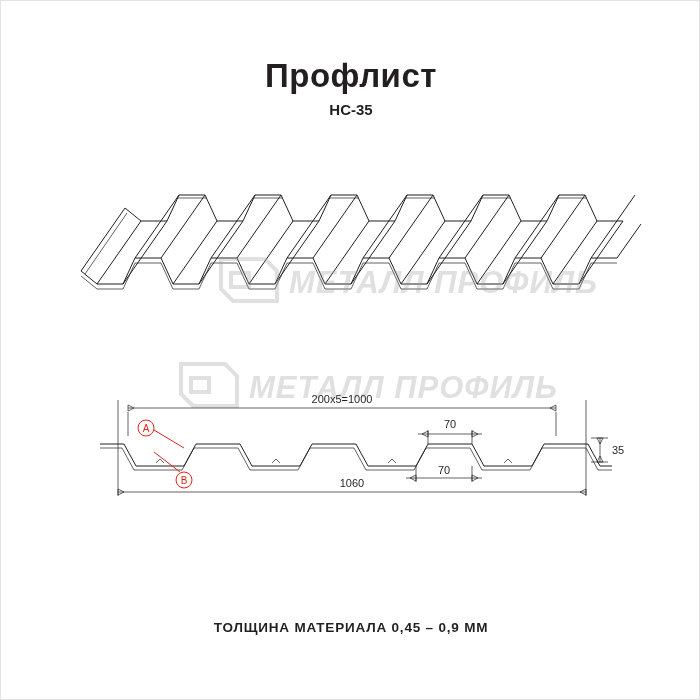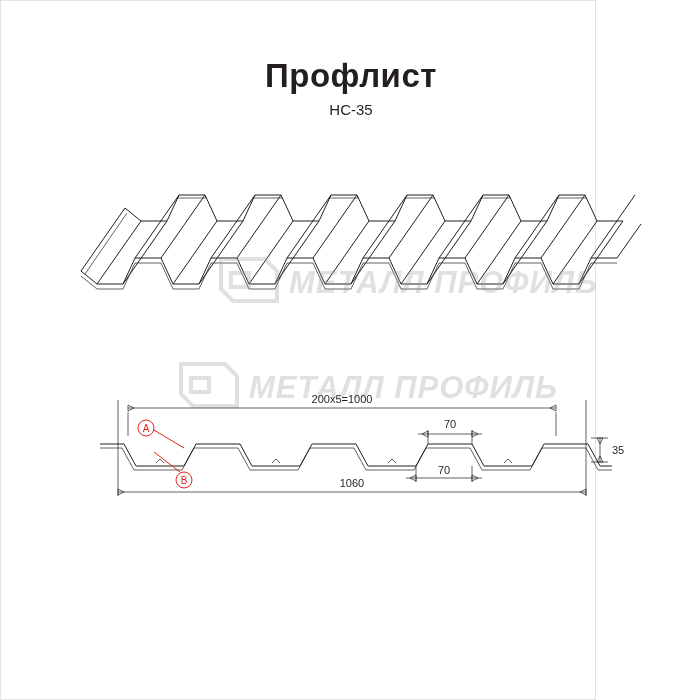--- a/index.html
+++ b/index.html
@@ -9,21 +9,21 @@
   body {
     width: 700px;
     height: 700px;
     background: #ffffff;
     font-family: "Liberation Sans", sans-serif;
     color: #231f20;
     overflow: hidden;
   }
   .page {
     position: relative;
-    width: 596px;
+    width: 700px;
     height: 700px;
     box-sizing: border-box;
     border: 1px solid #e3e3e3;
   }
   .title {
     position: absolute;
     top: 56px;
     left: 0;
     width: 700px;
     text-align: center;
@@ -32,21 +32,21 @@
     letter-spacing: 0.5px;
     color: #231f20;
   }
   .subtitle {
     position: absolute;
     top: 100px;
     left: 0;
     width: 700px;
     text-align: center;
     font-size: 15px;
-    font-weight: normal;
+    font-weight: bold;
     color: #231f20;
   }
   .iso-wrap {
     position: absolute;
     top: 175px;
     left: 60px;
     width: 580px;
     height: 140px;
   }
   .watermark {
@@ -244,14 +244,15 @@
 
       <g>
         <circle class="red" cx="96" cy="94" r="8"></circle>
         <text class="red-txt" x="96" y="98" text-anchor="middle">B</text>
         <path class="red" d="M92,86 L66,66"></path>
       </g>
 
     </svg>
   </div>
 
+  <div class="footer">ТОЛЩИНА МАТЕРИАЛА 0,45 – 0,9 ММ</div>
 
 </div>
 
 </body></html>

